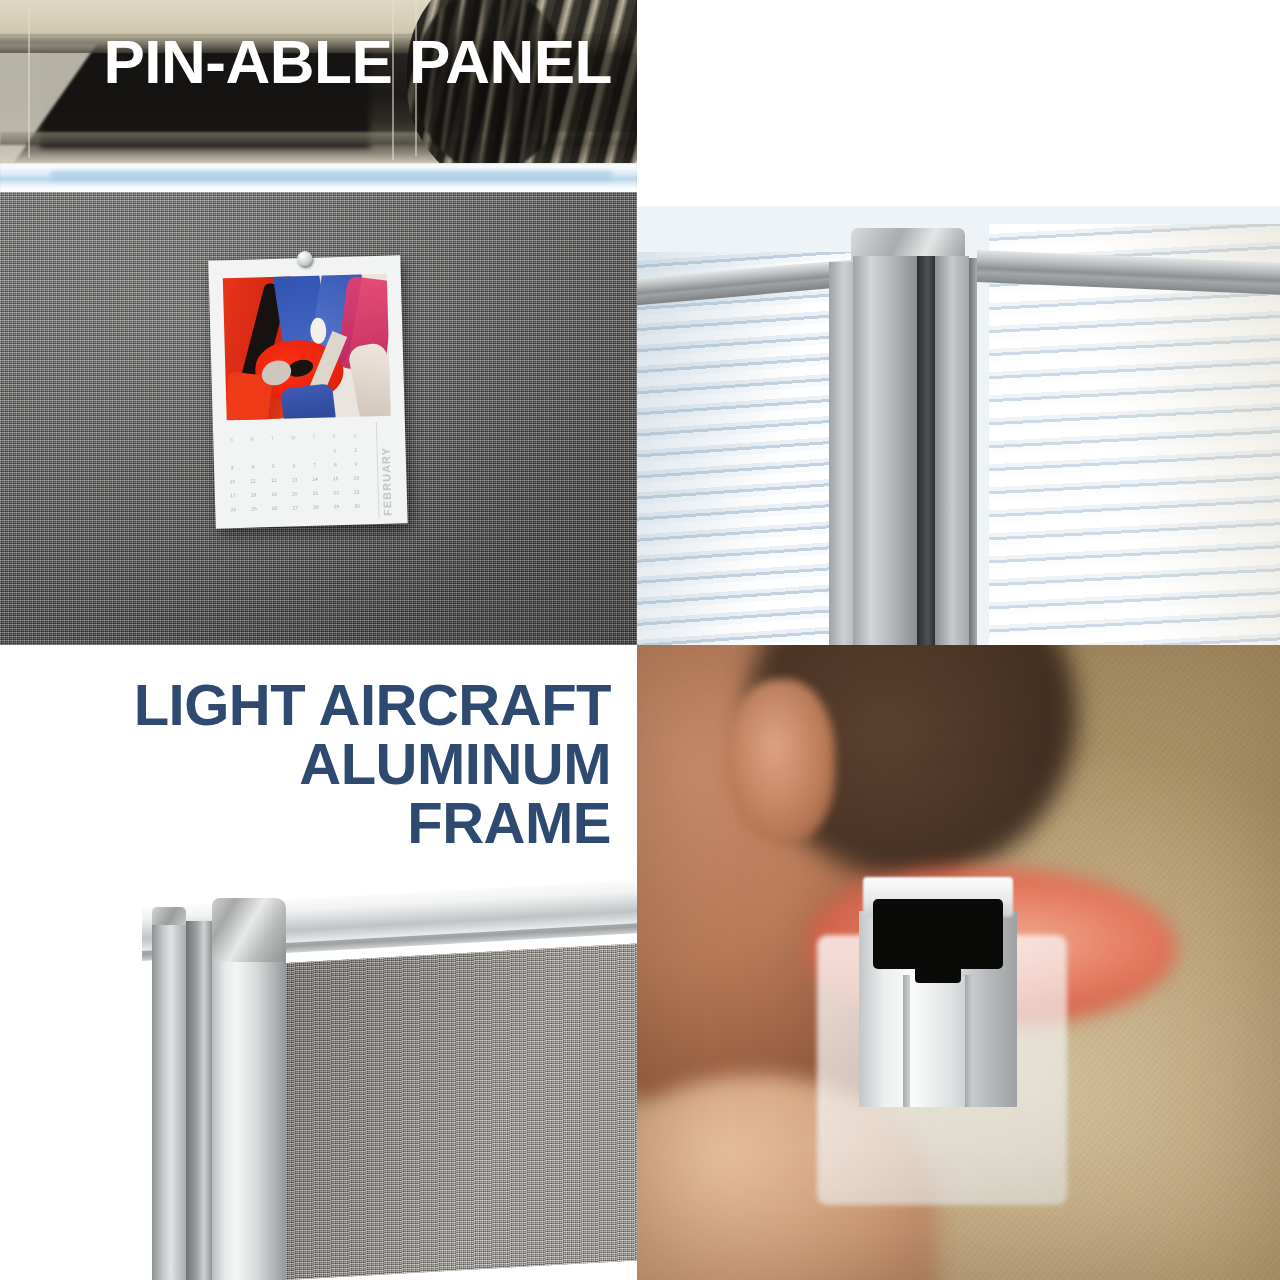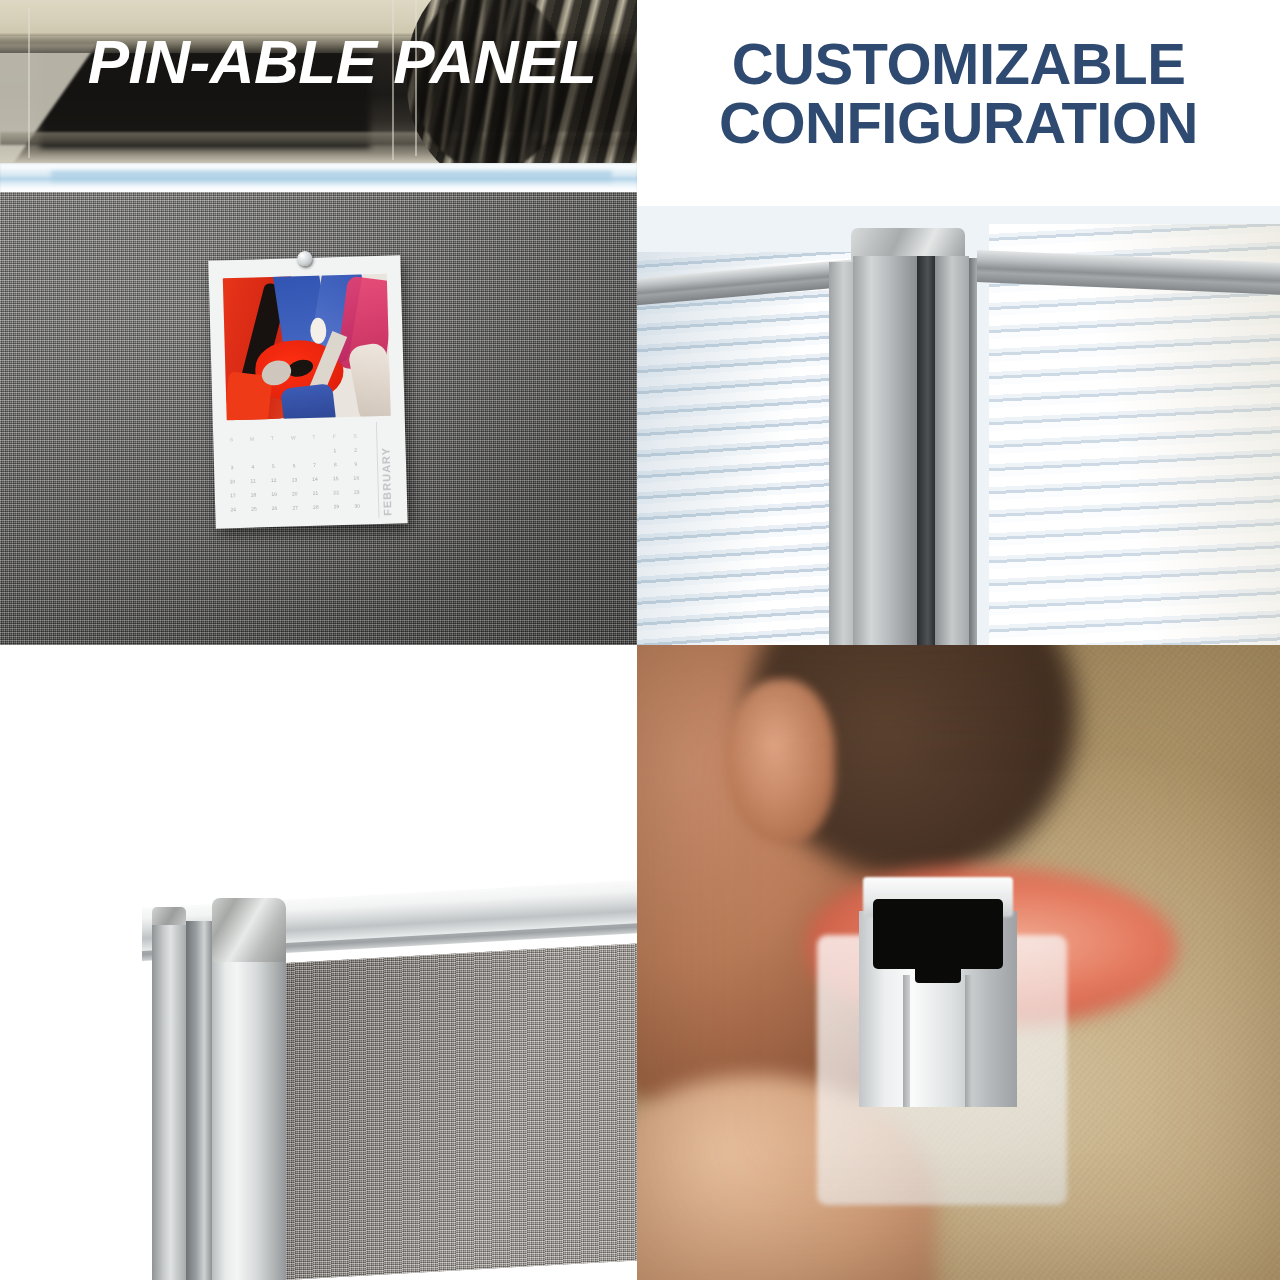--- a/index.html
+++ b/index.html
@@ -270,21 +270,21 @@
           <span class="cal-cell">25</span>
           <span class="cal-cell">26</span>
           <span class="cal-cell">27</span>
           <span class="cal-cell">28</span>
           <span class="cal-cell">29</span>
           <span class="cal-cell">30</span>
         </div>
       </div>
     </div>
 
-    <div class="caption cap-white" style="left:62px;top:30px;width:560px;font-size:62px;text-align:center;font-style:italic;">PIN-ABLE PANEL</div>
+    <div class="caption cap-white" style="left:52px;top:30px;width:560px;font-size:62px;text-align:right;">PIN-ABLE PANEL</div>
   </div>
 
   <div class="quad q-tr">
     <div class="tr-bg"></div>
 
     <div class="tr-photo">
       <div class="blind-left"></div>
       <div class="blind-right"></div>
       <div class="tr-glass"></div>
 
@@ -294,41 +294,42 @@
       <div class="rail" style="left:340px;top:66px;width:303px;height:10px;transform:skewY(2.4deg);transform-origin:left center;background:linear-gradient(180deg,#a3a7a9,#83878a);"></div>
 
       <div class="rail" style="left:214px;top:22px;width:114px;height:34px;border-radius:7px 7px 2px 2px;background:linear-gradient(115deg,#d9dbdb,#a8acad 40%,#e5e7e7 66%,#989c9e);"></div>
       <div class="postface" style="left:216px;top:50px;width:64px;height:389px;"></div>
       <div class="darkgap" style="left:280px;top:50px;width:18px;height:389px;"></div>
       <div class="postface" style="left:298px;top:50px;width:34px;height:389px;background:linear-gradient(90deg,#8b8f91,#c7cacb 50%,#a5a9ab);"></div>
       <div class="postface" style="left:192px;top:56px;width:24px;height:383px;background:linear-gradient(90deg,#9fa3a5,#cdd0d1 60%,#babebf);"></div>
       <div class="darkgap" style="left:332px;top:52px;width:8px;height:387px;background:linear-gradient(90deg,#6f7375,#a8acad);"></div>
     </div>
 
-    <div class="caption cap-blue" style="left:0;top:34px;width:643px;font-size:58px;text-align:center;">CUSTOMIZABLE
-CONFIGURATION</div>
   </div>
 
   <div class="quad q-bl">
     <div class="bl-bg"></div>
 
     <div class="bl-stage">
       <div class="bl-fabric">
         <div class="bl-fab-shade"></div>
       </div>
       <div class="alu-toprail2"></div>
       <div class="alu-toprail"></div>
       <div class="alu-post"></div>
       <div class="alu-post-c"></div>
       <div class="alu-post-b"></div>
       <div class="alu-postcap"></div>
       <div class="alu-cap"></div>
       <div class="bl-fade"></div>
     </div>
 
+    <div class="caption cap-blue" style="right:26px;top:30px;width:590px;font-size:58px;text-align:right;">LIGHT AIRCRAFT
+ALUMINUM
+FRAME</div>
   </div>
 
   <div class="quad q-br">
     <div class="br-bg"></div>
     <div class="br-carpet"></div>
     <div class="br-head"></div>
     <div class="br-hair"></div>
     <div class="br-ear"></div>
     <div class="br-shoulder"></div>
     <div class="br-finger"></div>

